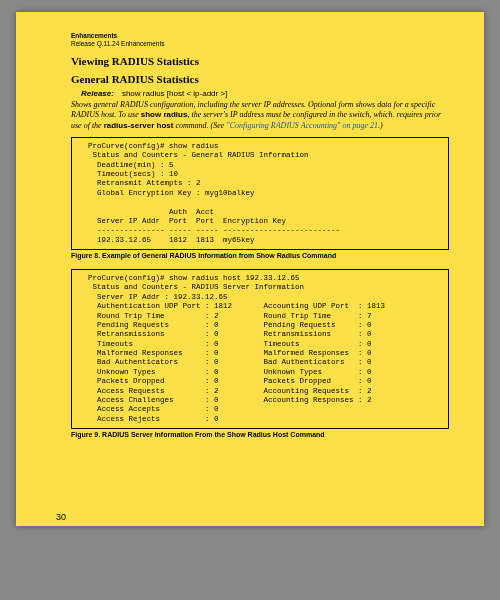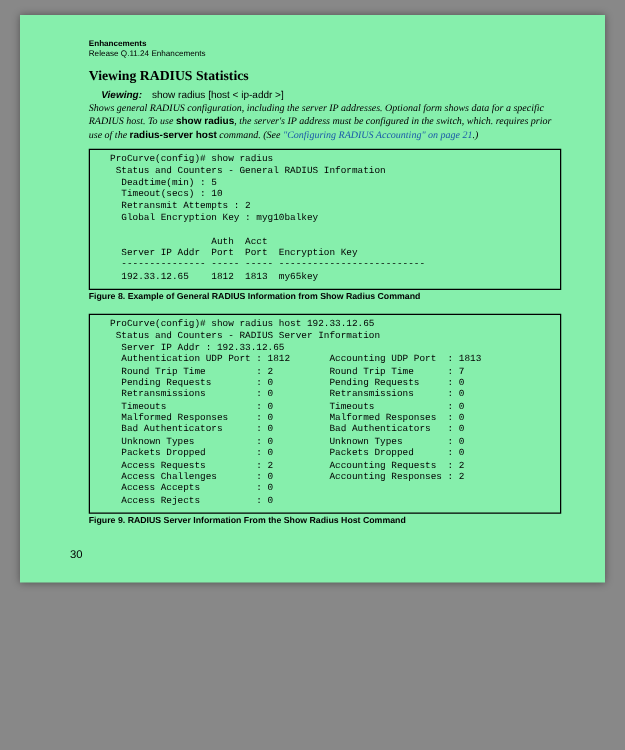--- a/index.html
+++ b/index.html
@@ -5,23 +5,23 @@
   body {
     margin: 0;
     padding: 0;
     background: #888;
     font-family: Georgia, "Times New Roman", serif;
     width: 500px;
     height: 600px;
     overflow: hidden;
   }
   .page {
-    background: #86efac;
+    background: #fde047;
     width: 468px;
-    height: 454px;
+    height: 514px;
     margin: 12px auto;
     padding: 20px 35px 10px 55px;
     box-sizing: border-box;
     box-shadow: 0 0 6px rgba(0,0,0,0.4);
     font-size: 8px;
     color: #000;
     position: relative;
   }
   .hdr-small {
     font-family: Arial, sans-serif;
@@ -82,38 +82,39 @@
     overflow: hidden;
   }
   .fig-caption {
     font-family: Arial, sans-serif;
     font-size: 7px;
     font-weight: bold;
     margin: 2px 0 10px 0;
   }
   .page-num {
     position: absolute;
-    bottom: 18px;
+    bottom: 4px;
     left: 40px;
     font-family: Arial, sans-serif;
     font-size: 9px;
   }
 </style>
 </head>
 <body>
 
 <div class="page">
 
   <div class="hdr-small">Enhancements</div>
   <div class="hdr-sub">Release Q.11.24 Enhancements</div>
 
   <h3 class="sec">Viewing RADIUS Statistics</h3>
+  <h3 class="sec">General RADIUS Statistics</h3>
 
   <div class="syntax-row">
-    <span class="syntax-label">Viewing:</span>
+    <span class="syntax-label">Release:</span>
     <span class="syntax-cmd">show radius [host &lt; ip-addr &gt;]</span>
   </div>
   <div class="syntax-desc">
     <span>Shows general RADIUS configuration, including the server IP addresses. Optional form shows data for a specific RADIUS host. To use </span><span class="cmd-bold">show radius</span><span>, the server's IP address must be configured in the switch, which. requires prior use of the </span><span class="cmd-bold">radius-server host</span><span> command. (See </span><span class="link">"Configuring RADIUS Accounting" on page 21</span><span>.)</span>
   </div>
 
   <div class="code-box">ProCurve(config)# show radius
  Status and Counters - General RADIUS Information
   Deadtime(min) : 5
   Timeout(secs) : 10

